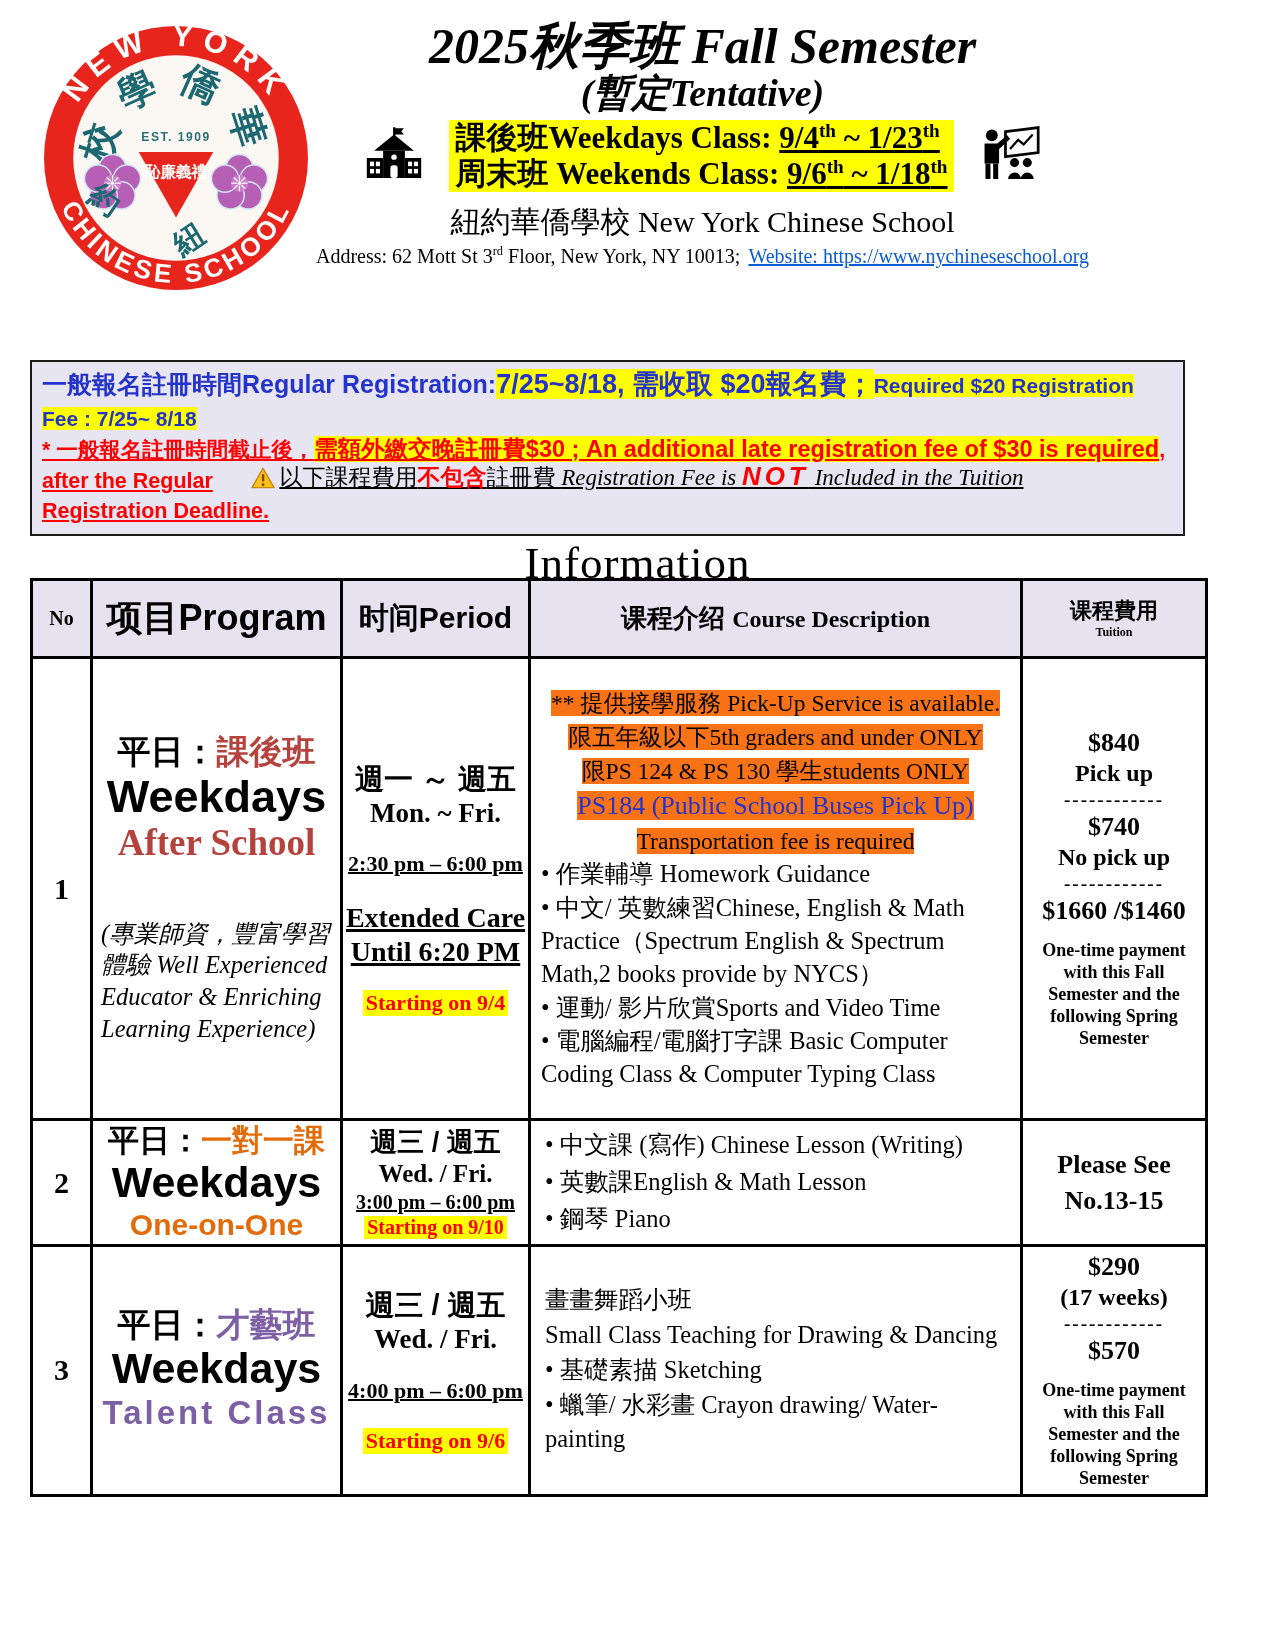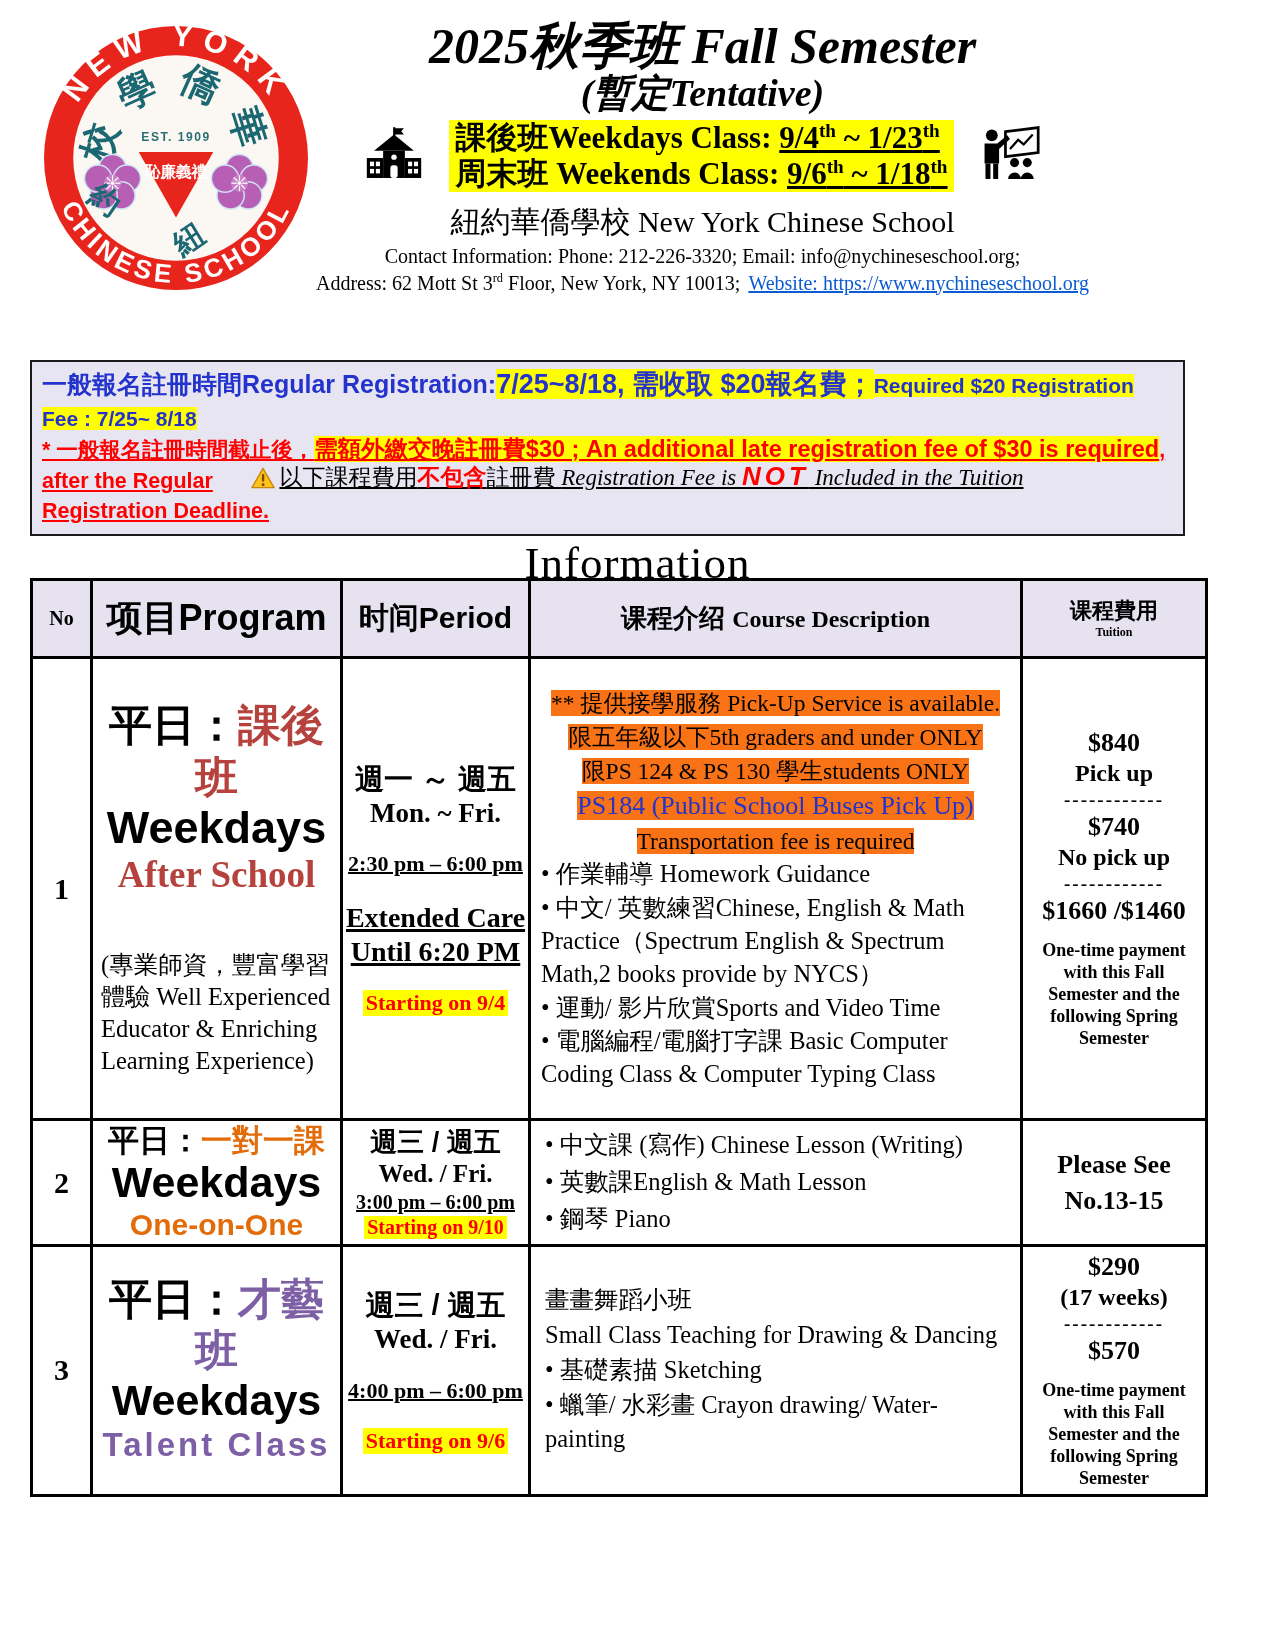--- a/index.html
+++ b/index.html
@@ -52,27 +52,27 @@
   .h-cn { font-family:"Liberation Sans","DejaVu Sans",sans-serif; font-weight:bold; }
   .h-sr { font-weight:bold; }
   .h-prog .h-cn, .h-prog .h-sr { font-size:36px; }
   .h-period .h-cn, .h-period .h-sr { font-size:30px; }
   .h-desc .h-cn { font-size:26px; } .h-desc .h-sr { font-size:24px;margin-top:27px; }
   .h-tui { line-height:1.2; } .h-tui .h-cn { font-size:22px; display:block; } .h-tui .h-sr { font-size:12px; display:block; }
 
   td.no-cell { text-align:center; font-size:30px; font-weight:bold; }
   td.prog { text-align:center; }
   .sans-b { font-family:"Liberation Sans","DejaVu Sans",sans-serif; font-weight:bold; }
-  .prog-l1 { font-size:43px; line-height:1.2; }
+  .prog-l1 { font-size:33px; line-height:1.2; }
   .brick { color:#B5423C; } .orange { color:#E36C0A; } .purple { color:#7D5FA5; }
   .prog-en { font-size:45px; line-height:1.1; }
   .prog-sub1 { font-size:37px; font-weight:bold; line-height:1.2; }
   .prog-sub2 { font-size:30px; line-height:1.25; }
   .prog-sub3 { font-size:33px; letter-spacing:3px; line-height:1.3; }
-  .prog-note { font-size:24.5px; text-align:left; padding:0 8px; margin-top:52px; line-height:1.3; }
+  .prog-note { font-size:24.5px; text-align:left; padding:0 8px; margin-top:52px; line-height:1.3;font-style:italic; }
 
   td.period { text-align:center; }
   .p-cn { font-size:29px; line-height:1.25; }
   .p-cn2 { font-size:27px; line-height:1.2; }
   .p-en { font-size:27px; font-weight:bold; line-height:1.2; }
   .p-en2 { font-size:25px; font-weight:bold; line-height:1.2; }
   .p-time { font-size:22px; font-weight:bold; text-decoration:underline; text-decoration-thickness:2px; margin-top:22px; }
   .p-time2 { font-size:20px; font-weight:bold; text-decoration:underline; text-decoration-thickness:2px; margin-top:2px; }
   .p-ext { margin-top:24px; font-size:28px; font-weight:bold; line-height:1.2; }
   .p-ext div { text-decoration:underline; text-decoration-thickness:2.5px; }
@@ -193,21 +193,20 @@
             <circle cx="38" cy="40" r="5"></circle>
             <path d="M 31,58 a7,7 0 0 1 14,0 z"></path>
             <circle cx="52" cy="40" r="5"></circle>
             <path d="M 45,58 a7,7 0 0 1 14,0 z"></path>
           </g>
         </svg>
       </span>
     </div>
 
     <div class="school-name">紐約華僑學校  New York Chinese School</div>
-    <div class="contact">Contact Information: Phone: 212-226-3320; Email: info@nychineseschool.org;</div>
     <div class="contact"><span>Address: 62 Mott St 3</span><sup class="s">rd</sup><span> Floor, New York, NY 10013;</span><a class="website">Website: https://www.nychineseschool.org</a></div>
   </div>
 
   <div class="reg-box">
     <div class="reg-l1"><span>一般報名註冊時間Regular Registration:</span><span class="hlc">7/25~8/18, 需收取 $20報名費；</span><span class="hle">Required $20 Registration Fee : 7/25~ 8/18</span></div>
     <div class="reg-l2"><span>* 一般報名註冊時間截止後，</span><span class="hl">需額外繳交晚註冊費$30 ; An additional late registration fee of $30 is required</span><span>, after the Regular</span></div>
     <div class="reg-l2">Registration Deadline.</div>
   </div>
 
   <div class="notices">

